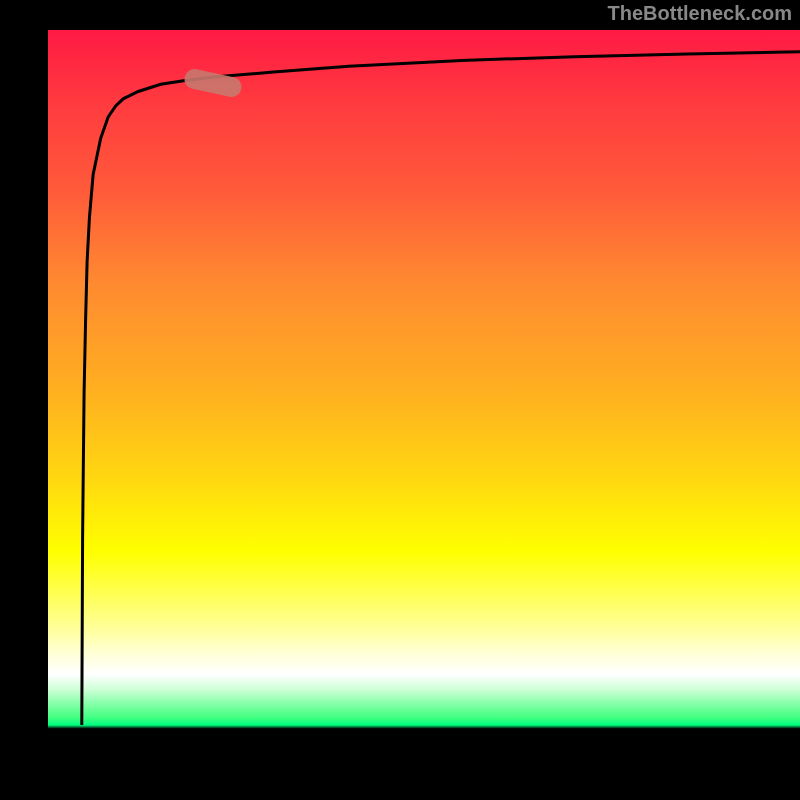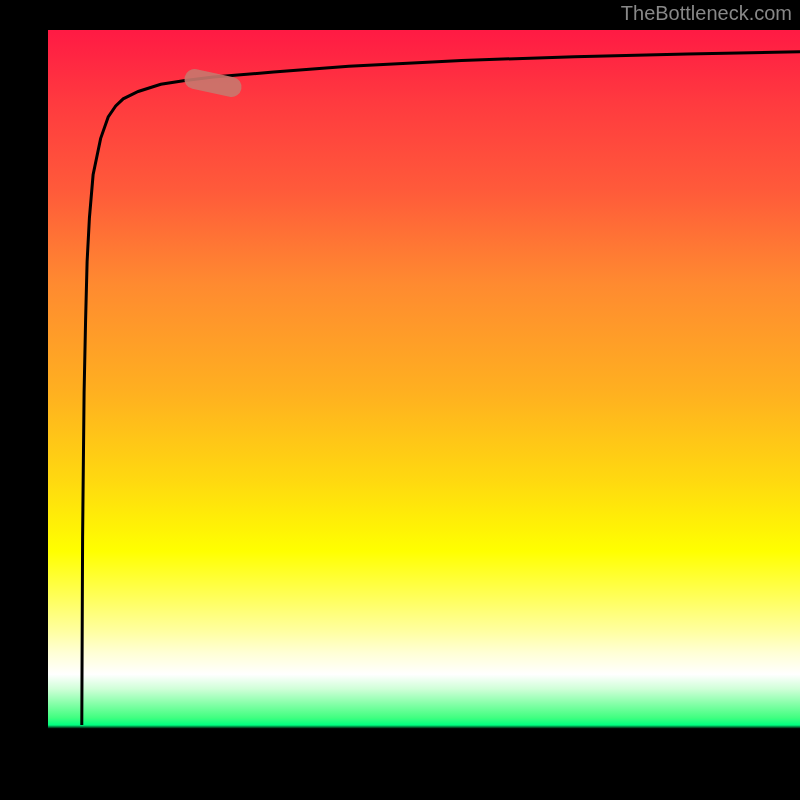--- a/index.html
+++ b/index.html
@@ -14,21 +14,21 @@
   position: relative;
   overflow: hidden;
   font-family: Arial, sans-serif;
 }
 .watermark {
   position: absolute;
   top: 2px;
   right: 8px;
   color: #888;
   font-size: 20px;
-  font-weight: 400;
+  font-weight: 700;
   z-index: 10;
 }
 .plot-area {
   position: absolute;
   left: 48px;
   top: 30px;
   width: 752px;
   height: 724px;
 }
 .gradient-bg {

